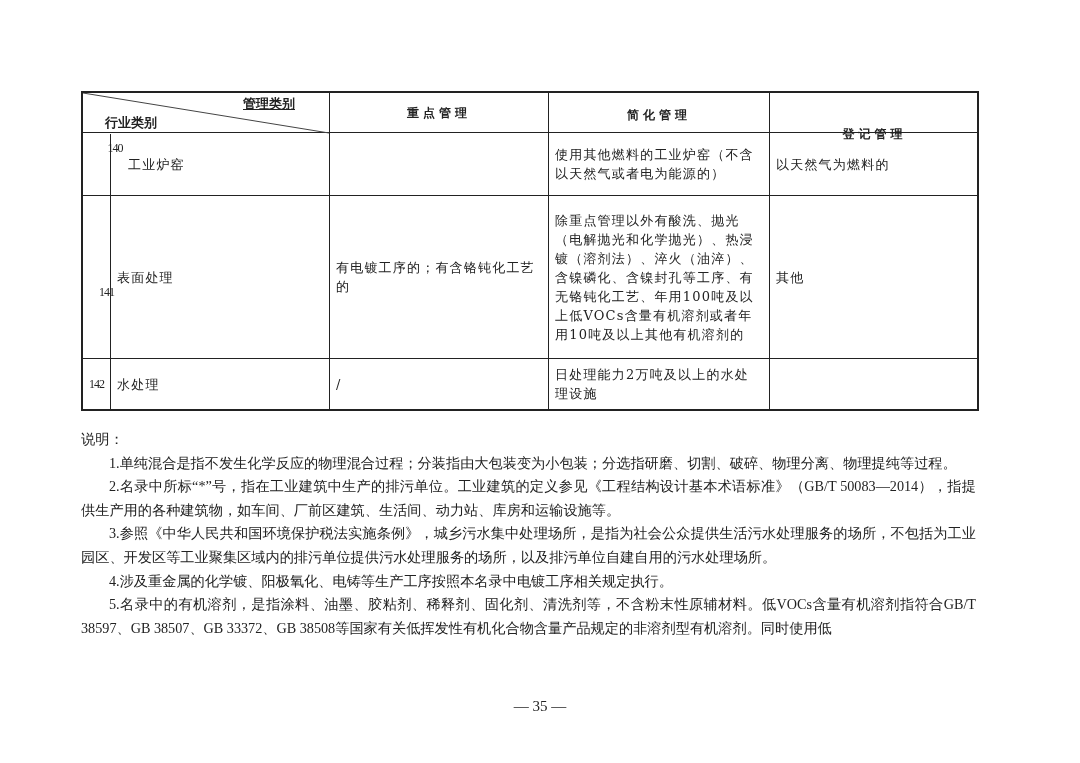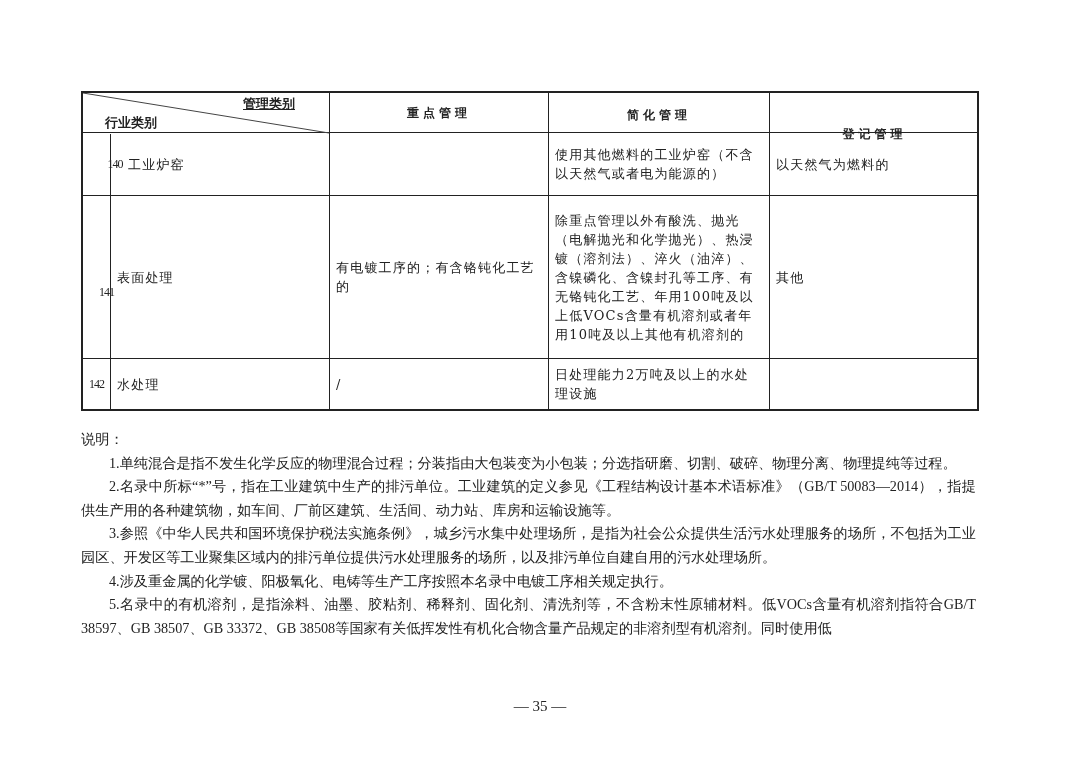--- a/index.html
+++ b/index.html
@@ -44,21 +44,21 @@
   <svg style="position:absolute;left:0;top:0;" width="247" height="41">
     <line x1="0" y1="0" x2="246" y2="40" stroke="#444" stroke-width="1"></line>
   </svg>
   <span class="diag-top">管理类别</span>
   <span class="diag-bot">行业类别</span>
 
   <div class="cell hdr" style="left:247px; top:0; width:218px; height:40px;">重点管理</div>
   <div class="cell hdr" style="left:466px; top:0; width:220px; height:44px;">简化管理</div>
   <div class="cell hdr" style="left:687px; top:0; width:209px; height:40px;margin-top:21px;">登记管理</div>
 
-  <div class="cell num" style="left:0; top:40px; width:27px; height:62px;padding-left:32px;">140</div>
+  <div class="cell num" style="left:0; top:24px; width:27px; height:62px;padding-left:32px;">140</div>
   <div class="cell" style="left:28px; top:40px; width:218px; height:62px;margin-left:11px;">工业炉窑</div>
   <div class="cell" style="left:466px; top:40px; width:220px; height:62px;">使用其他燃料的工业炉窑（不含以天然气或者电为能源的）</div>
   <div class="cell" style="left:687px; top:40px; width:209px; height:62px;">以天然气为燃料的</div>
 
   <div class="cell num" style="left:0; top:118px; width:27px; height:162px;padding-left:20px;">141</div>
   <div class="cell" style="left:28px; top:103px; width:218px; height:162px;">表面处理</div>
   <div class="cell" style="left:247px; top:103px; width:218px; height:162px;">有电镀工序的；有含铬钝化工艺的</div>
   <div class="cell" style="left:466px; top:103px; width:220px; height:162px;">除重点管理以外有酸洗、抛光（电解抛光和化学抛光）、热浸镀（溶剂法）、淬火（油淬）、含镍磷化、含镍封孔等工序、有无铬钝化工艺、年用100吨及以上低VOCs含量有机溶剂或者年用10吨及以上其他有机溶剂的</div>
   <div class="cell" style="left:687px; top:103px; width:209px; height:162px;">其他</div>
 

